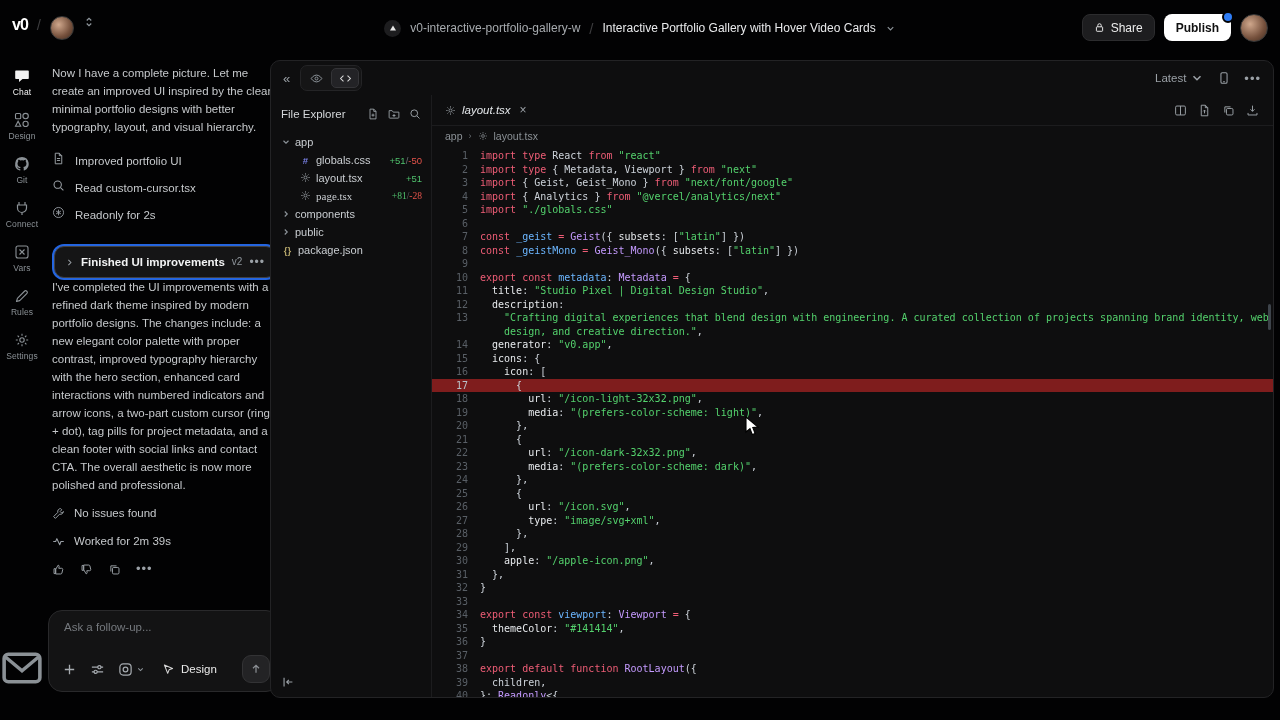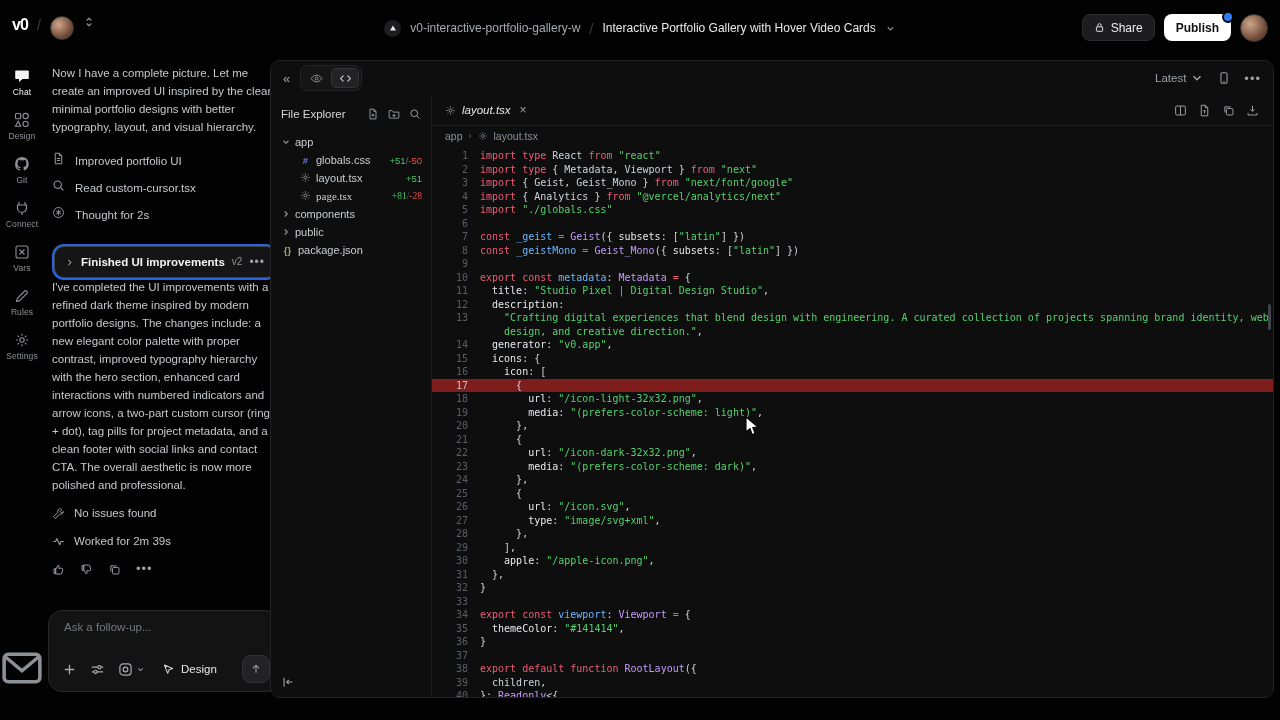--- a/index.html
+++ b/index.html
@@ -266,21 +266,21 @@
         </span>
         <span>Read custom-cursor.tsx</span>
       </div>
       <div class="task">
         <span class="icon">
           <svg viewBox="0 0 16 16" fill="none" stroke="currentColor" stroke-width="1.1">
             <circle cx="8" cy="8" r="6.2"></circle>
             <path d="M8 4.5v7M5 6.2l6 3.6M11 6.2l-6 3.6"></path>
           </svg>
         </span>
-        <span>Thought for 2s</span>
+        <span>Readonly for 2s</span>
       </div>
     </div>
   <div class="vcard">
     <span class="icon vcard-chev">
         <svg viewBox="0 0 16 16" fill="none" stroke="currentColor" stroke-width="1.8">
           <path d="M6 3.5L10.5 8 6 12.5"></path>
         </svg>
       </span>
     <span class="vcard-label">Finished UI improvements</span>
     <span class="vcard-ver">v2</span>

